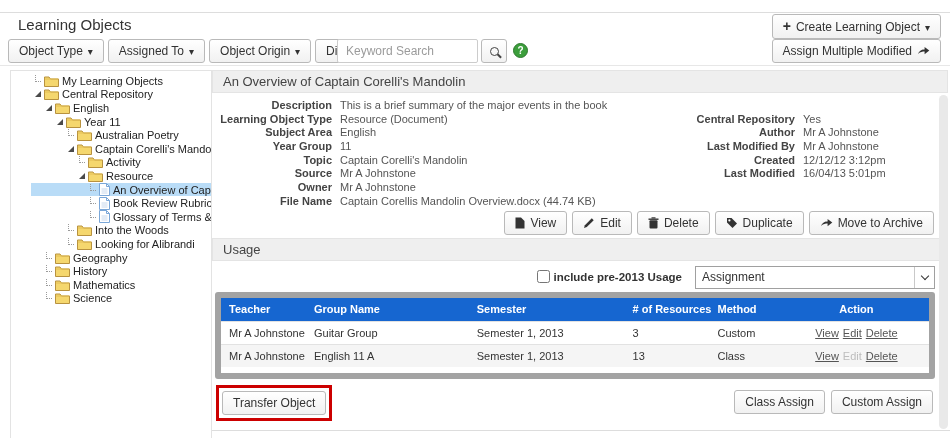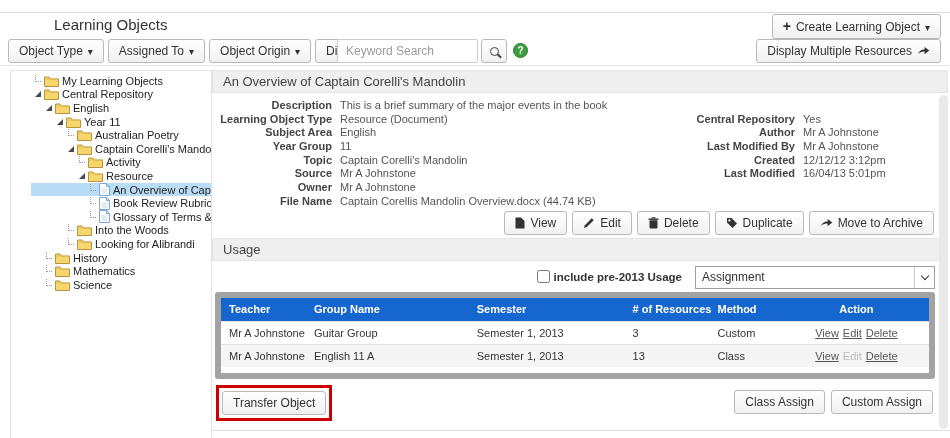--- a/index.html
+++ b/index.html
@@ -6,21 +6,21 @@
     --accent:#1666d0; --selection:#b9dcf7; --ann-red:#cc0000; --help-green:#3c9e3c;
   }
   *{box-sizing:border-box; margin:0; padding:0;}
   body{background:#fff; font-family:"Liberation Sans", sans-serif;}
   #app{position:relative; width:950px; height:438px; background:#fff; overflow:hidden; color:#333;}
 
   .rule-top{position:absolute; left:0; right:0; top:12px; border-top:1px solid #ddd;}
   .rule-toolbar{position:absolute; left:0; right:0; top:65px; border-top:1px solid #e7e7e7;}
   .bottom-line{position:absolute; left:212px; right:0; top:430px; border-top:1px solid #ddd;}
 
-  .page-title{position:absolute; left:18px; top:16px; font-size:15px; color:#333;margin-left:36px;}
+  .page-title{position:absolute; left:18px; top:16px; font-size:15px; color:#333;}
 
   .btn{display:inline-flex; align-items:center; gap:5px; height:24px; padding:0 10px;
        background:linear-gradient(#ffffff,#f1f1f1); border:1px solid #b9b9b9; border-radius:3px;
        font-family:"Liberation Sans", sans-serif; font-size:12px; color:#333; cursor:pointer; white-space:nowrap;}
   .btn svg{flex:0 0 auto;}
 
   .create-btn{position:absolute; right:9px; top:14px; height:25px;}
   .ic-plus::before{content:"+"; font-weight:bold; font-size:14px; line-height:1;}
   .ic-caret::before{content:"\25BE"; font-size:10px; color:#333;}
 
@@ -121,21 +121,21 @@
       </button>
     </div>
 
   <input class="kw-input" placeholder="Keyword Search" style="">
   <button class="search-btn">
     <span class="mag"></span>
   </button>
   <span class="help"></span>
 
   <button class="btn assign-btn">
-    <span>Display Multiple Resources</span>
+    <span>Assign Multiple Modified</span>
     <svg width="13" height="10" viewBox="0 0 13 10">
         <path d="M1 8 C3 4 5.5 3.6 7.6 3.6 L7.6 1 L12.3 4.6 L7.6 8.2 L7.6 5.6 C5.5 5.6 3.5 5.8 1 8 Z" fill="#333"></path>
       </svg>
   </button>
 
   <div class="rule-toolbar"></div>
 
   <div class="tree" id="tree">
       <div class="tree-row" style="padding-left: 2px;">
         <span class="tg">
@@ -288,20 +288,32 @@
         <span class="tg">
           <span class="tg-line"></span>
         </span>
         <span class="tree-ico">
           <svg width="15" height="12" viewBox="0 0 15 12">
             <path d="M0.5 2 L5 2 L6.5 4 L14.5 4 L14.5 11.5 L0.5 11.5 Z" fill="#F5D76E" stroke="#B8923F"></path>
             <path d="M0.8 4 L14.2 4" stroke="#E3BE55"></path>
           </svg>
         </span>
         <span>Looking for Alibrandi</span>
+      </div>
+      <div class="tree-row" style="padding-left: 13px;">
+        <span class="tg">
+          <span class="tg-line"></span>
+        </span>
+        <span class="tree-ico">
+          <svg width="15" height="12" viewBox="0 0 15 12">
+            <path d="M0.5 2 L5 2 L6.5 4 L14.5 4 L14.5 11.5 L0.5 11.5 Z" fill="#F5D76E" stroke="#B8923F"></path>
+            <path d="M0.8 4 L14.2 4" stroke="#E3BE55"></path>
+          </svg>
+        </span>
+        <span>Geography</span>
       </div>
       <div class="tree-row" style="padding-left: 13px;">
         <span class="tg">
           <span class="tg-line"></span>
         </span>
         <span class="tree-ico">
           <svg width="15" height="12" viewBox="0 0 15 12">
             <path d="M0.5 2 L5 2 L6.5 4 L14.5 4 L14.5 11.5 L0.5 11.5 Z" fill="#F5D76E" stroke="#B8923F"></path>
             <path d="M0.8 4 L14.2 4" stroke="#E3BE55"></path>
           </svg>

